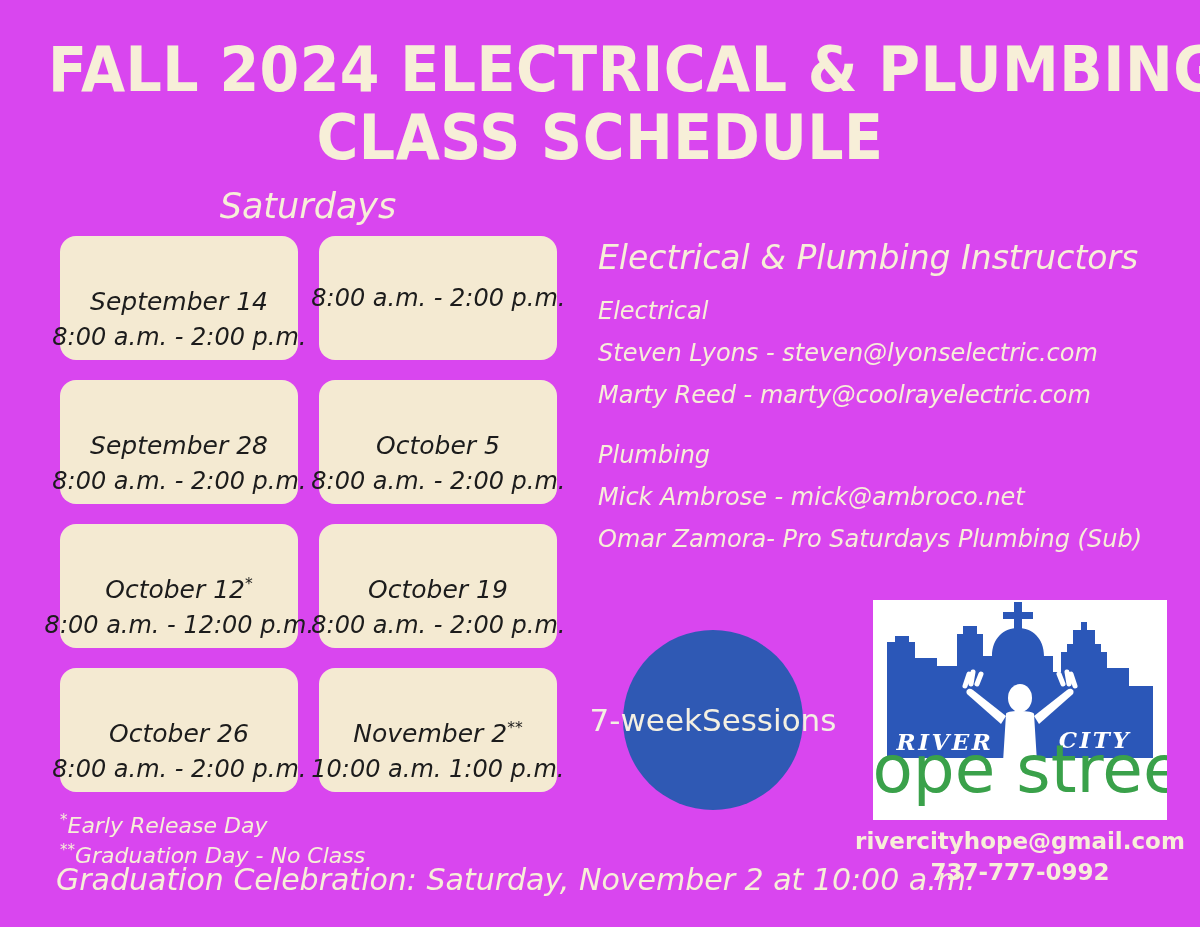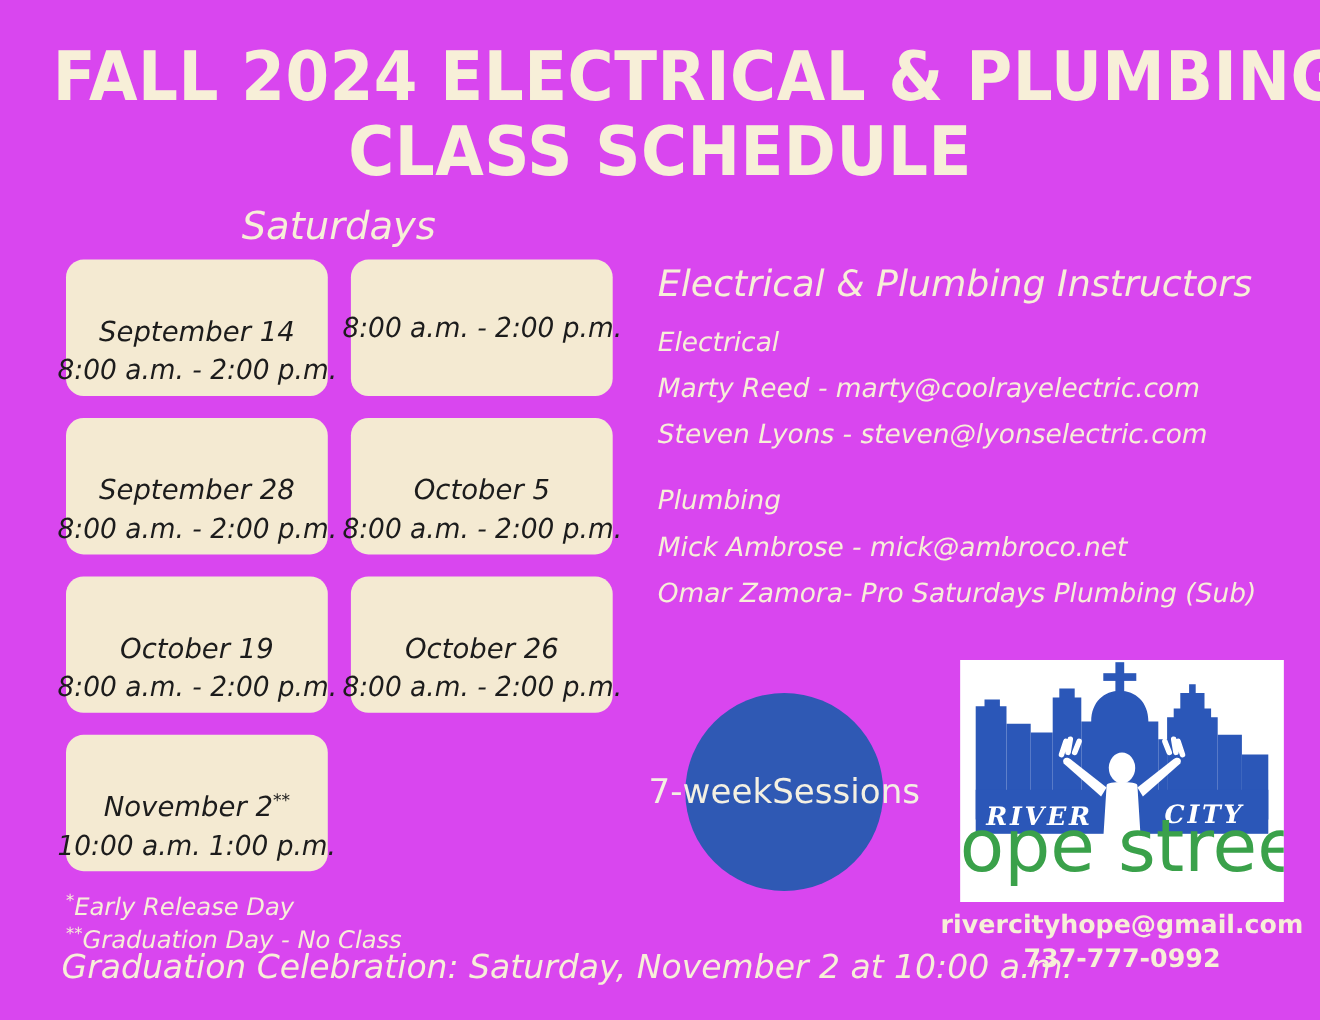--- a/index.html
+++ b/index.html
@@ -237,20 +237,24 @@
     <div class="sched-card">
       <div class="sched-date"><span>September 28</span><sup></sup></div>
       <div class="sched-time">8:00 a.m. - 2:00 p.m.</div>
     </div>
 
     <div class="sched-card">
       <div class="sched-date"><span>October 5</span><sup></sup></div>
       <div class="sched-time">8:00 a.m. - 2:00 p.m.</div>
     </div>
 
+    <div class="sched-card">
+      <div class="sched-date"><span>October 12</span><sup>*</sup></div>
+      <div class="sched-time">8:00 a.m. - 12:00 p.m.</div>
+    </div>
 
     <div class="sched-card">
       <div class="sched-date"><span>October 19</span><sup></sup></div>
       <div class="sched-time">8:00 a.m. - 2:00 p.m.</div>
     </div>
 
     <div class="sched-card">
       <div class="sched-date"><span>October 26</span><sup></sup></div>
       <div class="sched-time">8:00 a.m. - 2:00 p.m.</div>
     </div>
@@ -265,22 +269,22 @@
   <div class="footnotes">
     <span class="footnote footnote-1"><sup>*</sup><span>Early Release Day</span></span><span class="footnote footnote-2"><sup>**</sup><span>Graduation Day - No Class</span></span>
   </div>
 
   <div class="grad-line">Graduation Celebration: Saturday, November 2 at 10:00 a.m.</div>
 
   <div id="instructors">
     <div class="instr-title">Electrical &amp; Plumbing Instructors</div>
 
     <div class="instr-group-label">Electrical</div>
+    <div class="instr-person">Steven Lyons - steven@lyonselectric.com</div>
     <div class="instr-person">Marty Reed  -  marty@coolrayelectric.com</div>
-    <div class="instr-person">Steven Lyons - steven@lyonselectric.com</div>
 
     <div class="instr-spacer"></div>
 
     <div class="instr-group-label">Plumbing</div>
     <div class="instr-person">Mick Ambrose - mick@ambroco.net</div>
     <div class="instr-person">Omar Zamora- Pro Saturdays Plumbing (Sub)</div>
   </div>
 
   <div id="sessions-badge">
     <div class="badge-line">7-week</div>

